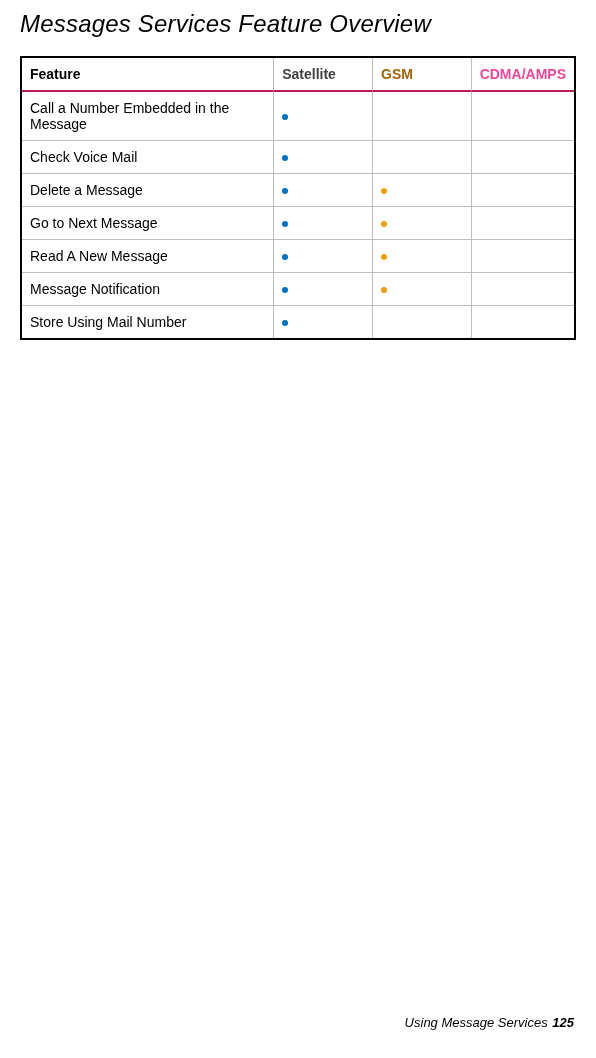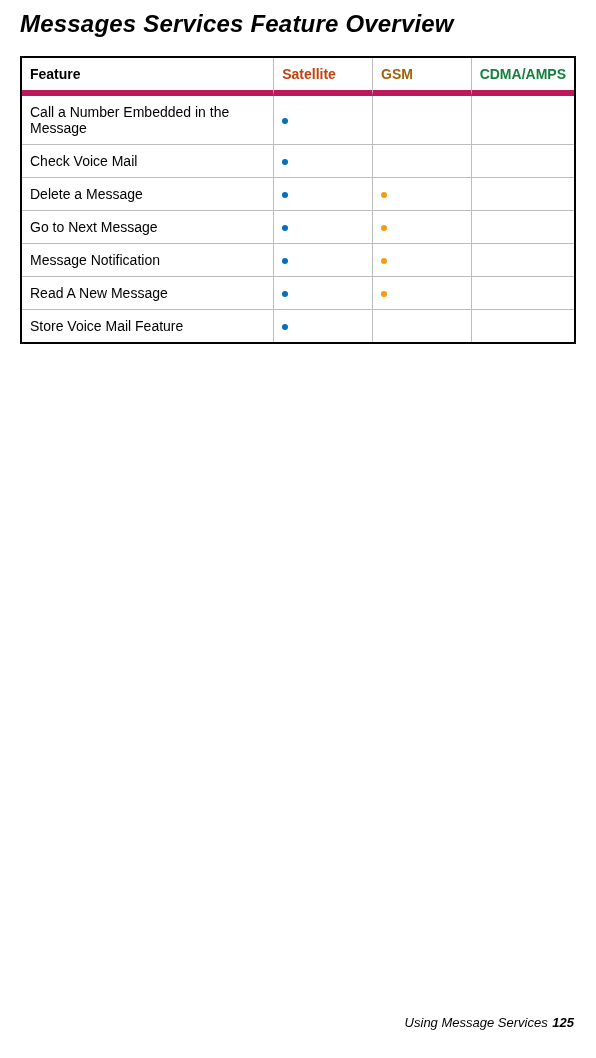--- a/index.html
+++ b/index.html
@@ -14,21 +14,21 @@
   }
   .page {
     box-sizing: border-box;
     width: 596px;
     height: 1058px;
     padding: 10px 20px 0 20px;
     position: relative;
   }
   .title {
     font-style: italic;
-    font-weight: bold;
+    font-weight: normal;
     font-size: 24px;
     letter-spacing: 0.2px;
     margin: 0 0 18px 0;
   }
   .intro {
     font-size: 15px;
     line-height: 1.35;
     margin: 0 0 16px 0;
   }
   table.feature-table {
@@ -41,44 +41,44 @@
   table.feature-table td {
     font-size: 14px;
     text-align: left;
     padding: 8px 8px;
     vertical-align: middle;
   }
   table.feature-table th {
     font-weight: bold;
   }
   table.feature-table thead tr th {
-    border-bottom: 6px solid #be185d;
+    border-bottom: 2px solid #be185d;
     padding-left: 8px;
   }
   table.feature-table tbody tr td {
     border-top: 1px solid #bdbdbd;
     border-left: 1px solid #bdbdbd;
     margin-left: 31px;
   }
   table.feature-table tbody tr td:first-child {
     border-left: none;
   }
   table.feature-table thead th + th {
     border-left: 1px solid #bdbdbd;
   }
   table.feature-table tbody tr:first-child td {
     border-top: none;
   }
   .col-feature { width: 46%; }
   .col-sat     { width: 18%; text-align: center; }
   .col-gsm     { width: 18%; text-align: center; }
   .col-cdma    { width: 18%; text-align: center; }
-  .th-sat  { color: #c2410c; text-align: center; }
+  .th-sat  { color: #404040; text-align: center; }
   .th-gsm  { color: #a16207; text-align: center; }
-  .th-cdma { color: #15803d; text-align: center; }
+  .th-cdma { color: #ec4899; text-align: center; }
   .dot {
     display: inline-block;
     width: 6px;
     height: 6px;
     border-radius: 50%;
     vertical-align: middle;
   }
   .dot-blue   { background: #0070c0; }
   .dot-orange { background: #f39c12; }
   td.center { text-align: center; }
@@ -137,33 +137,33 @@
           <td class="center"><span class="dot dot-orange"></span></td>
           <td class="center"></td>
         </tr>
         <tr>
           <td>Go to Next Message</td>
           <td class="center"><span class="dot dot-blue"></span></td>
           <td class="center"><span class="dot dot-orange"></span></td>
           <td class="center"></td>
         </tr>
         <tr>
+          <td>Read A New Message</td>
+          <td class="center"><span class="dot dot-blue"></span></td>
+          <td class="center"><span class="dot dot-orange"></span></td>
+          <td class="center"></td>
+        </tr>
+        <tr>
           <td>Message Notification</td>
           <td class="center"><span class="dot dot-blue"></span></td>
           <td class="center"><span class="dot dot-orange"></span></td>
           <td class="center"></td>
         </tr>
         <tr>
-          <td>Read A New Message</td>
-          <td class="center"><span class="dot dot-blue"></span></td>
-          <td class="center"><span class="dot dot-orange"></span></td>
-          <td class="center"></td>
-        </tr>
-        <tr>
-          <td>Store Voice Mail Feature</td>
+          <td>Store Using Mail Number</td>
           <td class="center"><span class="dot dot-blue"></span></td>
           <td class="center"></td>
           <td class="center"></td>
         </tr>
       </tbody>
   </table>
 
   <div class="footer">
     <span>Using Message Services</span>
     <span class="pg">125</span>

